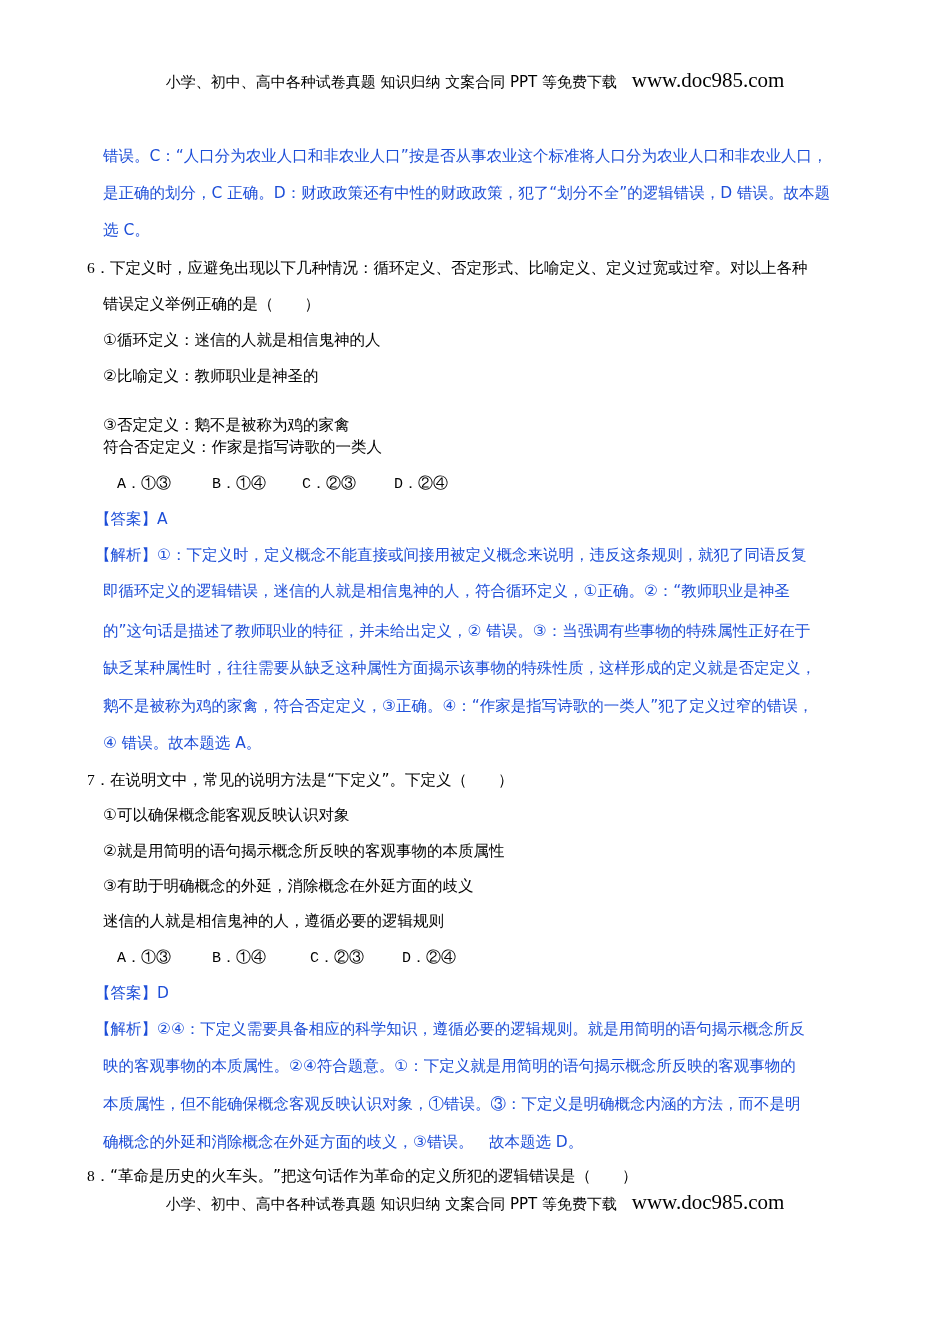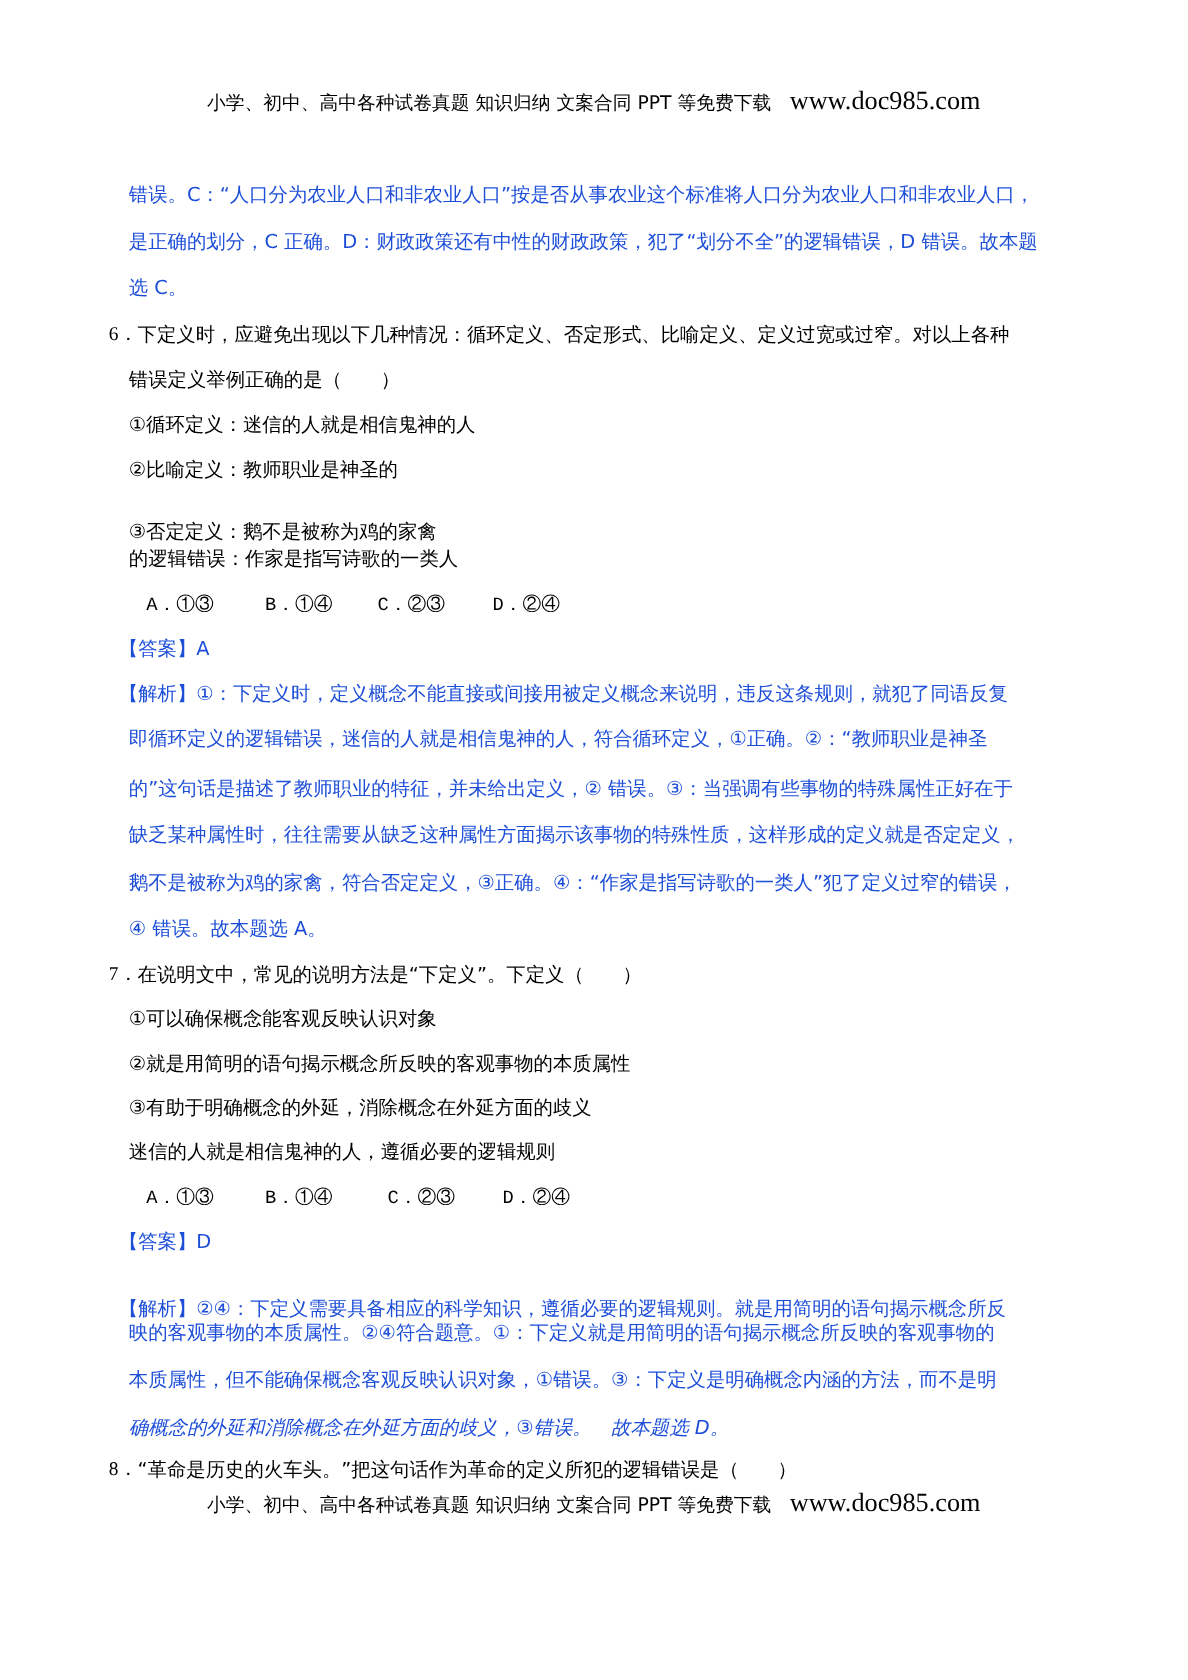--- a/index.html
+++ b/index.html
@@ -28,21 +28,21 @@
   <div class="line red" style="top:220px;">选 C。</div>
 </div>
 
 <div>
   <div class="qnum" style="top:258px;">6．</div>
   <div class="line" style="top:258px; left:110px;">下定义时，应避免出现以下几种情况：循环定义、否定形式、比喻定义、定义过宽或过窄。对以上各种</div>
   <div class="line" style="top:294px;">错误定义举例正确的是（　　）</div>
   <div class="line" style="top:330px;">①循环定义：迷信的人就是相信鬼神的人</div>
   <div class="line" style="top:366px;">②比喻定义：教师职业是神圣的</div>
   <div class="line" style="top:415px;">③否定定义：鹅不是被称为鸡的家禽</div>
-  <div class="line" style="top:437px;">的逻辑错误：作家是指写诗歌的一类人</div>
+  <div class="line" style="top:437px;">符合否定定义：作家是指写诗歌的一类人</div>
   <div class="opts" style="top:473px;">
     <span class="o" style="width:95px;">A．①③</span><span class="o" style="width:90px;">B．①④</span><span class="o" style="width:92px;">C．②③</span><span class="o">D．②④</span>
   </div>
   <div class="line red" style="top:509px; left:95px;">【答案】A</div>
   <div class="line red" style="top:545px; left:95px;">【解析】①：下定义时，定义概念不能直接或间接用被定义概念来说明，违反这条规则，就犯了同语反复</div>
   <div class="line red" style="top:581px;text-align:right;">即循环定义的逻辑错误，迷信的人就是相信鬼神的人，符合循环定义，①正确。②：“教师职业是神圣</div>
   <div class="line red" style="top:621px;">的”这句话是描述了教师职业的特征，并未给出定义，② 错误。③：当强调有些事物的特殊属性正好在于</div>
   <div class="line red" style="top:658px;">缺乏某种属性时，往往需要从缺乏这种属性方面揭示该事物的特殊性质，这样形成的定义就是否定定义，</div>
   <div class="line red" style="top:696px;">鹅不是被称为鸡的家禽，符合否定定义，③正确。④：“作家是指写诗歌的一类人”犯了定义过窄的错误，</div>
   <div class="line red" style="top:733px;">④ 错误。故本题选 A。</div>
@@ -52,24 +52,24 @@
   <div class="qnum" style="top:770px;">7．</div>
   <div class="line" style="top:770px; left:110px;">在说明文中，常见的说明方法是“下定义”。下定义（　　）</div>
   <div class="line" style="top:805px;">①可以确保概念能客观反映认识对象</div>
   <div class="line" style="top:841px;">②就是用简明的语句揭示概念所反映的客观事物的本质属性</div>
   <div class="line" style="top:876px;">③有助于明确概念的外延，消除概念在外延方面的歧义</div>
   <div class="line" style="top:911px;">迷信的人就是相信鬼神的人，遵循必要的逻辑规则</div>
   <div class="opts" style="top:947px;">
     <span class="o" style="width:95px;">A．①③</span><span class="o" style="width:98px;">B．①④</span><span class="o" style="width:92px;">C．②③</span><span class="o">D．②④</span>
   </div>
   <div class="line red" style="top:983px; left:95px;">【答案】D</div>
-  <div class="line red" style="top:1019px; left:95px;margin-top:18px;">【解析】②④：下定义需要具备相应的科学知识，遵循必要的逻辑规则。就是用简明的语句揭示概念所反</div>
+  <div class="line red" style="top:1019px; left:95px;">【解析】②④：下定义需要具备相应的科学知识，遵循必要的逻辑规则。就是用简明的语句揭示概念所反</div>
   <div class="line red" style="top:1056px;">映的客观事物的本质属性。②④符合题意。①：下定义就是用简明的语句揭示概念所反映的客观事物的</div>
-  <div class="line red" style="top:1094px;">本质属性，但不能确保概念客观反映认识对象，①错误。③：下定义是明确概念内涵的方法，而不是明</div>
-  <div class="line red" style="top:1132px;font-style:italic;">确概念的外延和消除概念在外延方面的歧义，③错误。　故本题选 D。</div>
+  <div class="line red" style="top:1094px;font-family:Liberation Serif, serif;">本质属性，但不能确保概念客观反映认识对象，①错误。③：下定义是明确概念内涵的方法，而不是明</div>
+  <div class="line red" style="top:1132px;">确概念的外延和消除概念在外延方面的歧义，③错误。　故本题选 D。</div>
 </div>
 
 <div>
   <div class="qnum" style="top:1166px;">8．</div>
   <div class="line" style="top:1166px; left:110px;">“革命是历史的火车头。”把这句话作为革命的定义所犯的逻辑错误是（　　）</div>
 </div>
 
 <div class="hdr" style="top:1190px;">
   <span>小学、初中、高中各种试卷真题 知识归纳 文案合同 PPT 等免费下载</span>
   <span class="url">www.doc985.com</span>

